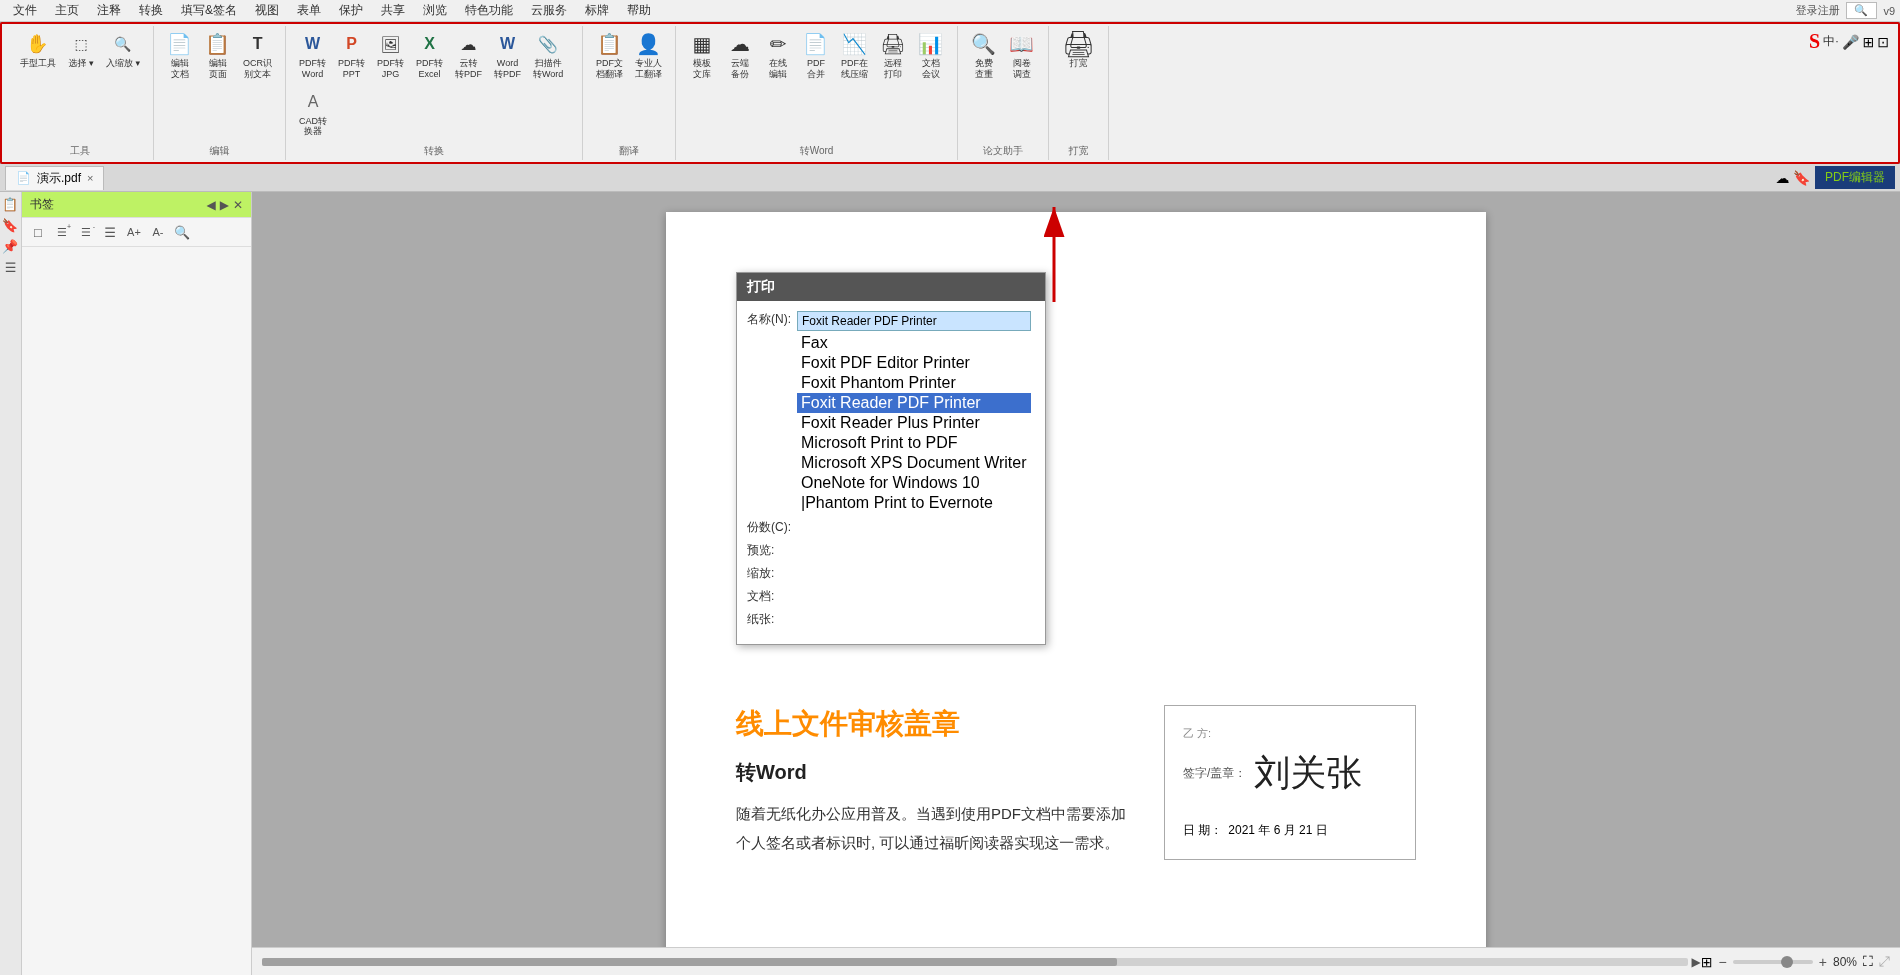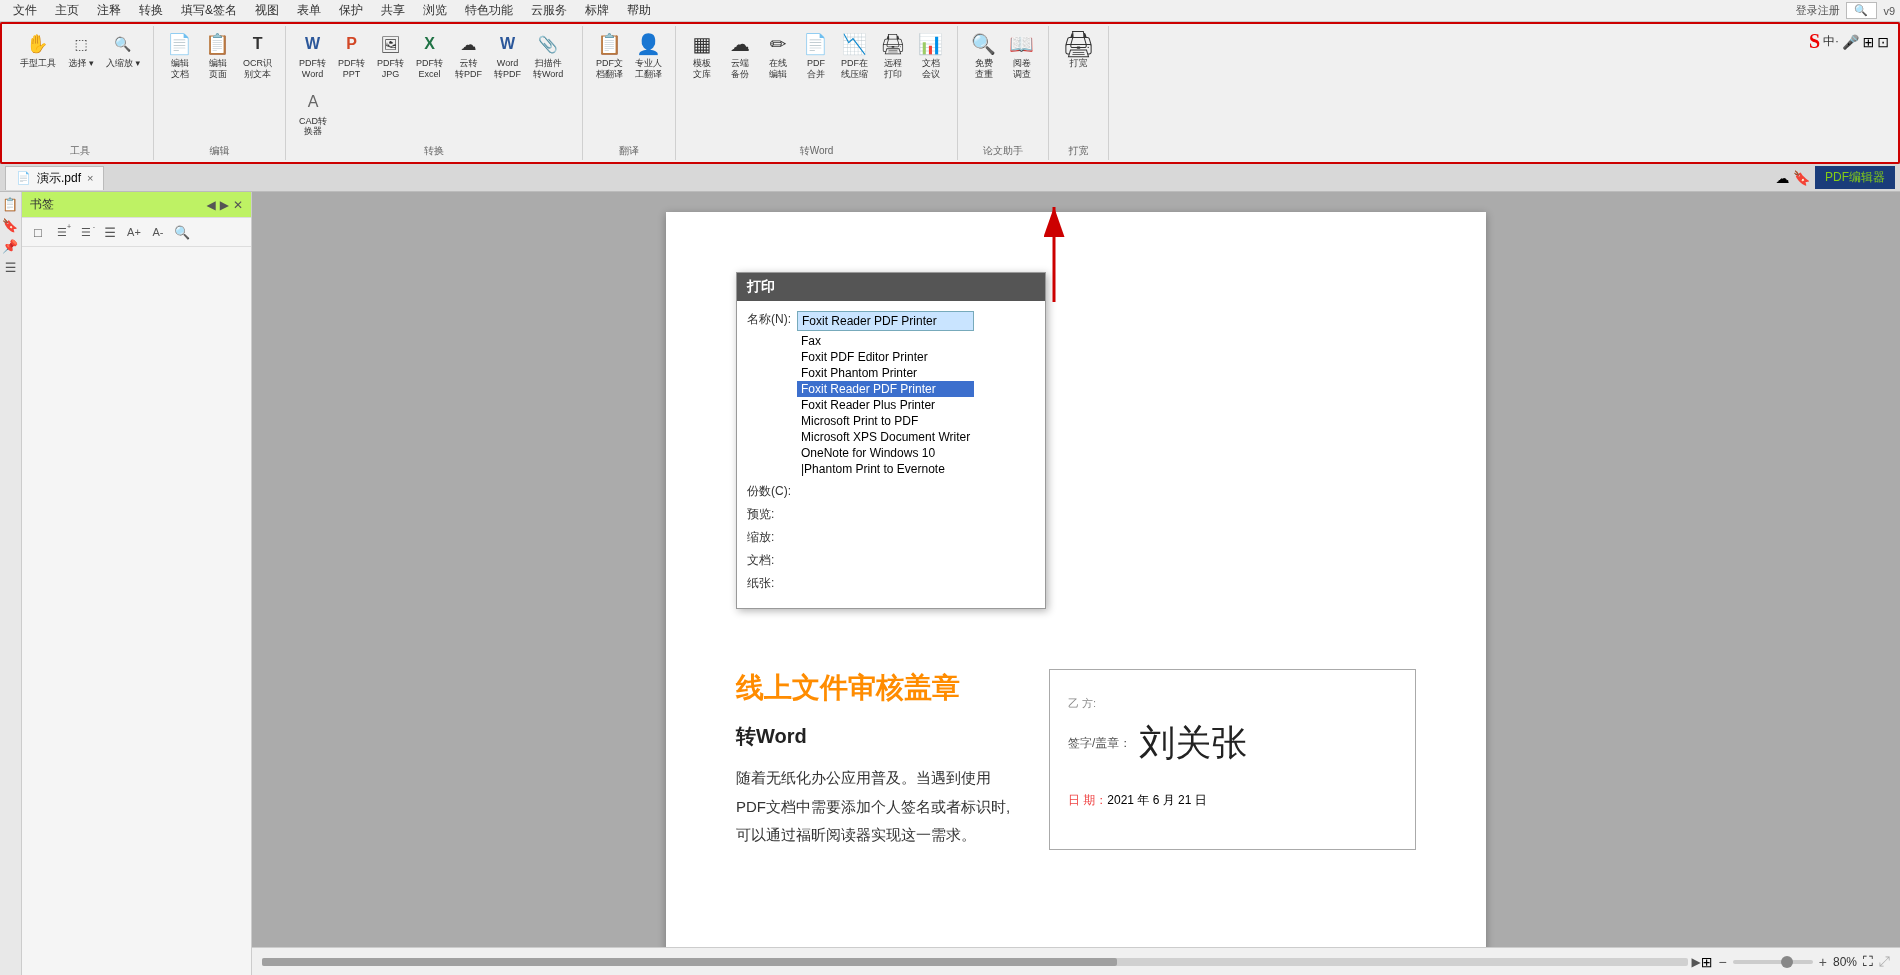--- a/index.html
+++ b/index.html
@@ -53,21 +53,21 @@
     .pdf-section-title { font-size: 28px; font-weight: bold; color: #ff8c00; margin-bottom: 16px; }
     .pdf-section-subtitle { font-size: 20px; font-weight: bold; color: #222; margin-bottom: 14px; }
     .pdf-section-body { font-size: 15px; color: #333; line-height: 1.9; }
 
     .print-dialog { position: absolute; top: 10px; right: 20px; width: 310px; background: white; border: 1px solid #999; box-shadow: 2px 2px 8px rgba(0,0,0,0.3); }
     .print-dialog-title { background: #555; color: white; padding: 5px 10px; font-size: 14px; font-weight: bold; }
     .print-dialog-body { padding: 10px; }
     .print-row { display: flex; align-items: flex-start; margin-bottom: 6px; font-size: 12px; }
     .print-label { width: 50px; color: #333; flex-shrink: 0; }
     .print-input-highlight { background: #c9e4ff; padding: 2px 4px; border: 1px solid #7ab; display: block; margin-bottom: 2px; font-size: 12px; }
-    .print-list-item { display: block; padding: 1px 4px; font-size: 12px; }
+    .print-list-item { display: block; padding: 1px 4px; font-size: 16px; }
     .print-list-item.selected { background: #3c6fcd; color: white; }
     .sig-label { color: #555; margin-right: 8px; font-size: 12px; }
     .sig-name { font-size: 36px; font-family: 'KaiTi', STKaiti, serif; color: #222; }
     .sig-top-label { font-size: 11px; color: #888; margin-bottom: 8px; }
     .zoom-controls { display: flex; align-items: center; gap: 6px; font-size: 12px; margin-left: auto; }
     .zoom-btn { cursor: pointer; font-size: 14px; color: #555; }
     .zoom-slider { width: 80px; height: 4px; background: #ccc; border-radius: 2px; position: relative; }
     .zoom-slider-thumb { width: 12px; height: 12px; background: #888; border-radius: 50%; position: absolute; top: -4px; left: 60%; cursor: pointer; }
     .zoom-level { font-size: 12px; color: #333; }
 
@@ -362,28 +362,28 @@
           </div>
         </div>
 
         <div style="display:flex; gap:32px;">
           <div style="flex:1;">
             <div class="pdf-section-title">线上文件审核盖章</div>
             <div class="pdf-section-subtitle">转Word</div>
             <div class="pdf-section-body">随着无纸化办公应用普及。当遇到使用PDF文档中需要添加个人签名或者标识时, 可以通过福昕阅读器实现这一需求。</div>
           </div>
 
-          <div style="flex-shrink:0; width:367px; border:1px solid #aaa; padding:26px 18px; background:white;">
+          <div style="flex-shrink:0; width:252px; border:1px solid #aaa; padding:20px 18px; background:white;">
             <div class="sig-top-label">乙 方:</div>
             <div style="display:flex; align-items:center; margin-bottom:24px;">
               <span class="sig-label">签字/盖章：</span>
               <span class="sig-name">刘关张</span>
             </div>
             <div style="display:flex; align-items:center; font-size:12px;">
-              <span style="color:#ef4444; margin-right:0;">日 期：</span>
+              <span style="color:#000000; margin-right:6px;">日 期：</span>
               <span>2021 年 6 月 21 日</span>
             </div>
           </div>
         </div>
 
       </div>
     </div>
 
     <div style="position:absolute; bottom:0; left:0; right:0; height:28px; background:#f0f0f0; border-top:1px solid #ccc; display:flex; align-items:center; padding:0 10px;">
 

